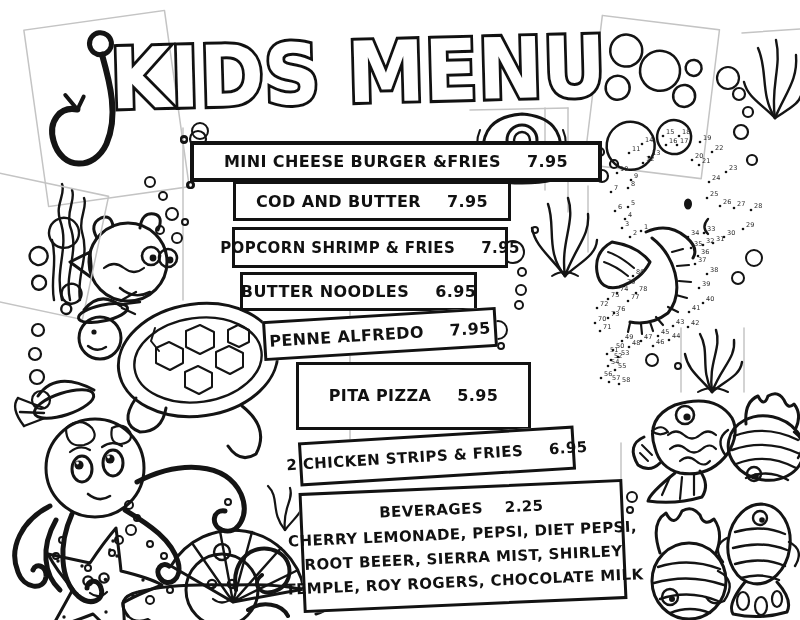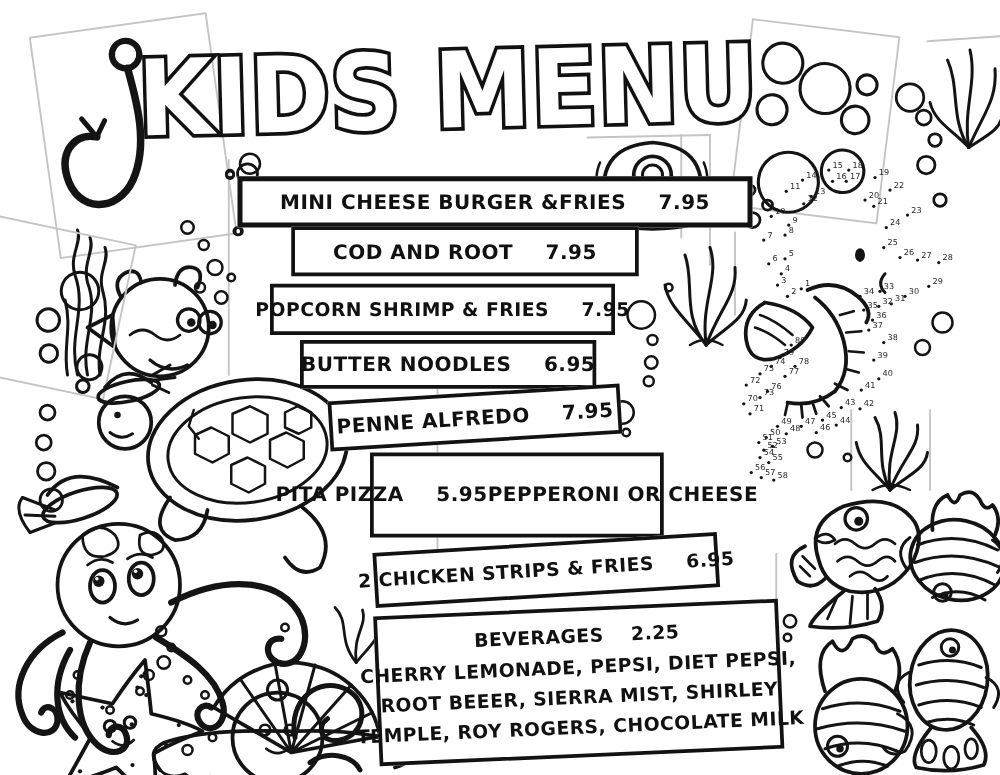--- a/index.html
+++ b/index.html
@@ -486,26 +486,26 @@
 
   <div class="menu-box thick" style="left:190px;top:141px;width:404px;height:33px;">
     <span class="menu-line">
       <span>MINI CHEESE BURGER &amp;FRIES</span>
       <span class="price">7.95</span>
     </span>
   </div>
 
   <div class="menu-box" style="left:233px;top:181px;width:272px;height:34px;">
     <span class="menu-line">
-      <span>COD AND ROOT</span>
+      <span>COD AND BUTTER</span>
       <span class="price">7.95</span>
     </span>
   </div>
 
-  <div class="menu-box" style="left:216px;top:227px;width:270px;height:35px;font-size:15px;text-align:right;">
+  <div class="menu-box" style="left:232px;top:227px;width:270px;height:35px;font-size:15px;text-align:right;">
     <span class="menu-line">
       <span>POPCORN SHRIMP &amp; FRIES</span>
       <span class="price">7.95</span>
     </span>
   </div>
 
   <div class="menu-box" style="left:240px;top:272px;width:231px;height:33px;">
     <span class="menu-line">
       <span>BUTTER NOODLES</span>
       <span class="price">6.95</span>
@@ -517,21 +517,20 @@
       <span>PENNE ALFREDO</span>
       <span class="price">7.95</span>
     </span>
   </div>
 
   <div class="menu-box two-line" style="left:296px;top:362px;width:229px;height:62px;">
     <span class="menu-line">
       <span>PITA PIZZA</span>
       <span class="price">5.95</span>
     </span>
-    <span>PEPPERONI OR CHEESE</span>
   </div>
 
   <div class="menu-box rot-35" style="left:299px;top:434px;width:270px;height:38px;font-size:15px;">
     <span class="menu-line">
       <span>2 CHICKEN STRIPS &amp; FRIES</span>
       <span class="price">6.95</span>
     </span>
   </div>
 
   <div class="menu-box bev rot-25" style="left:301px;top:486px;width:318px;height:114px;">

